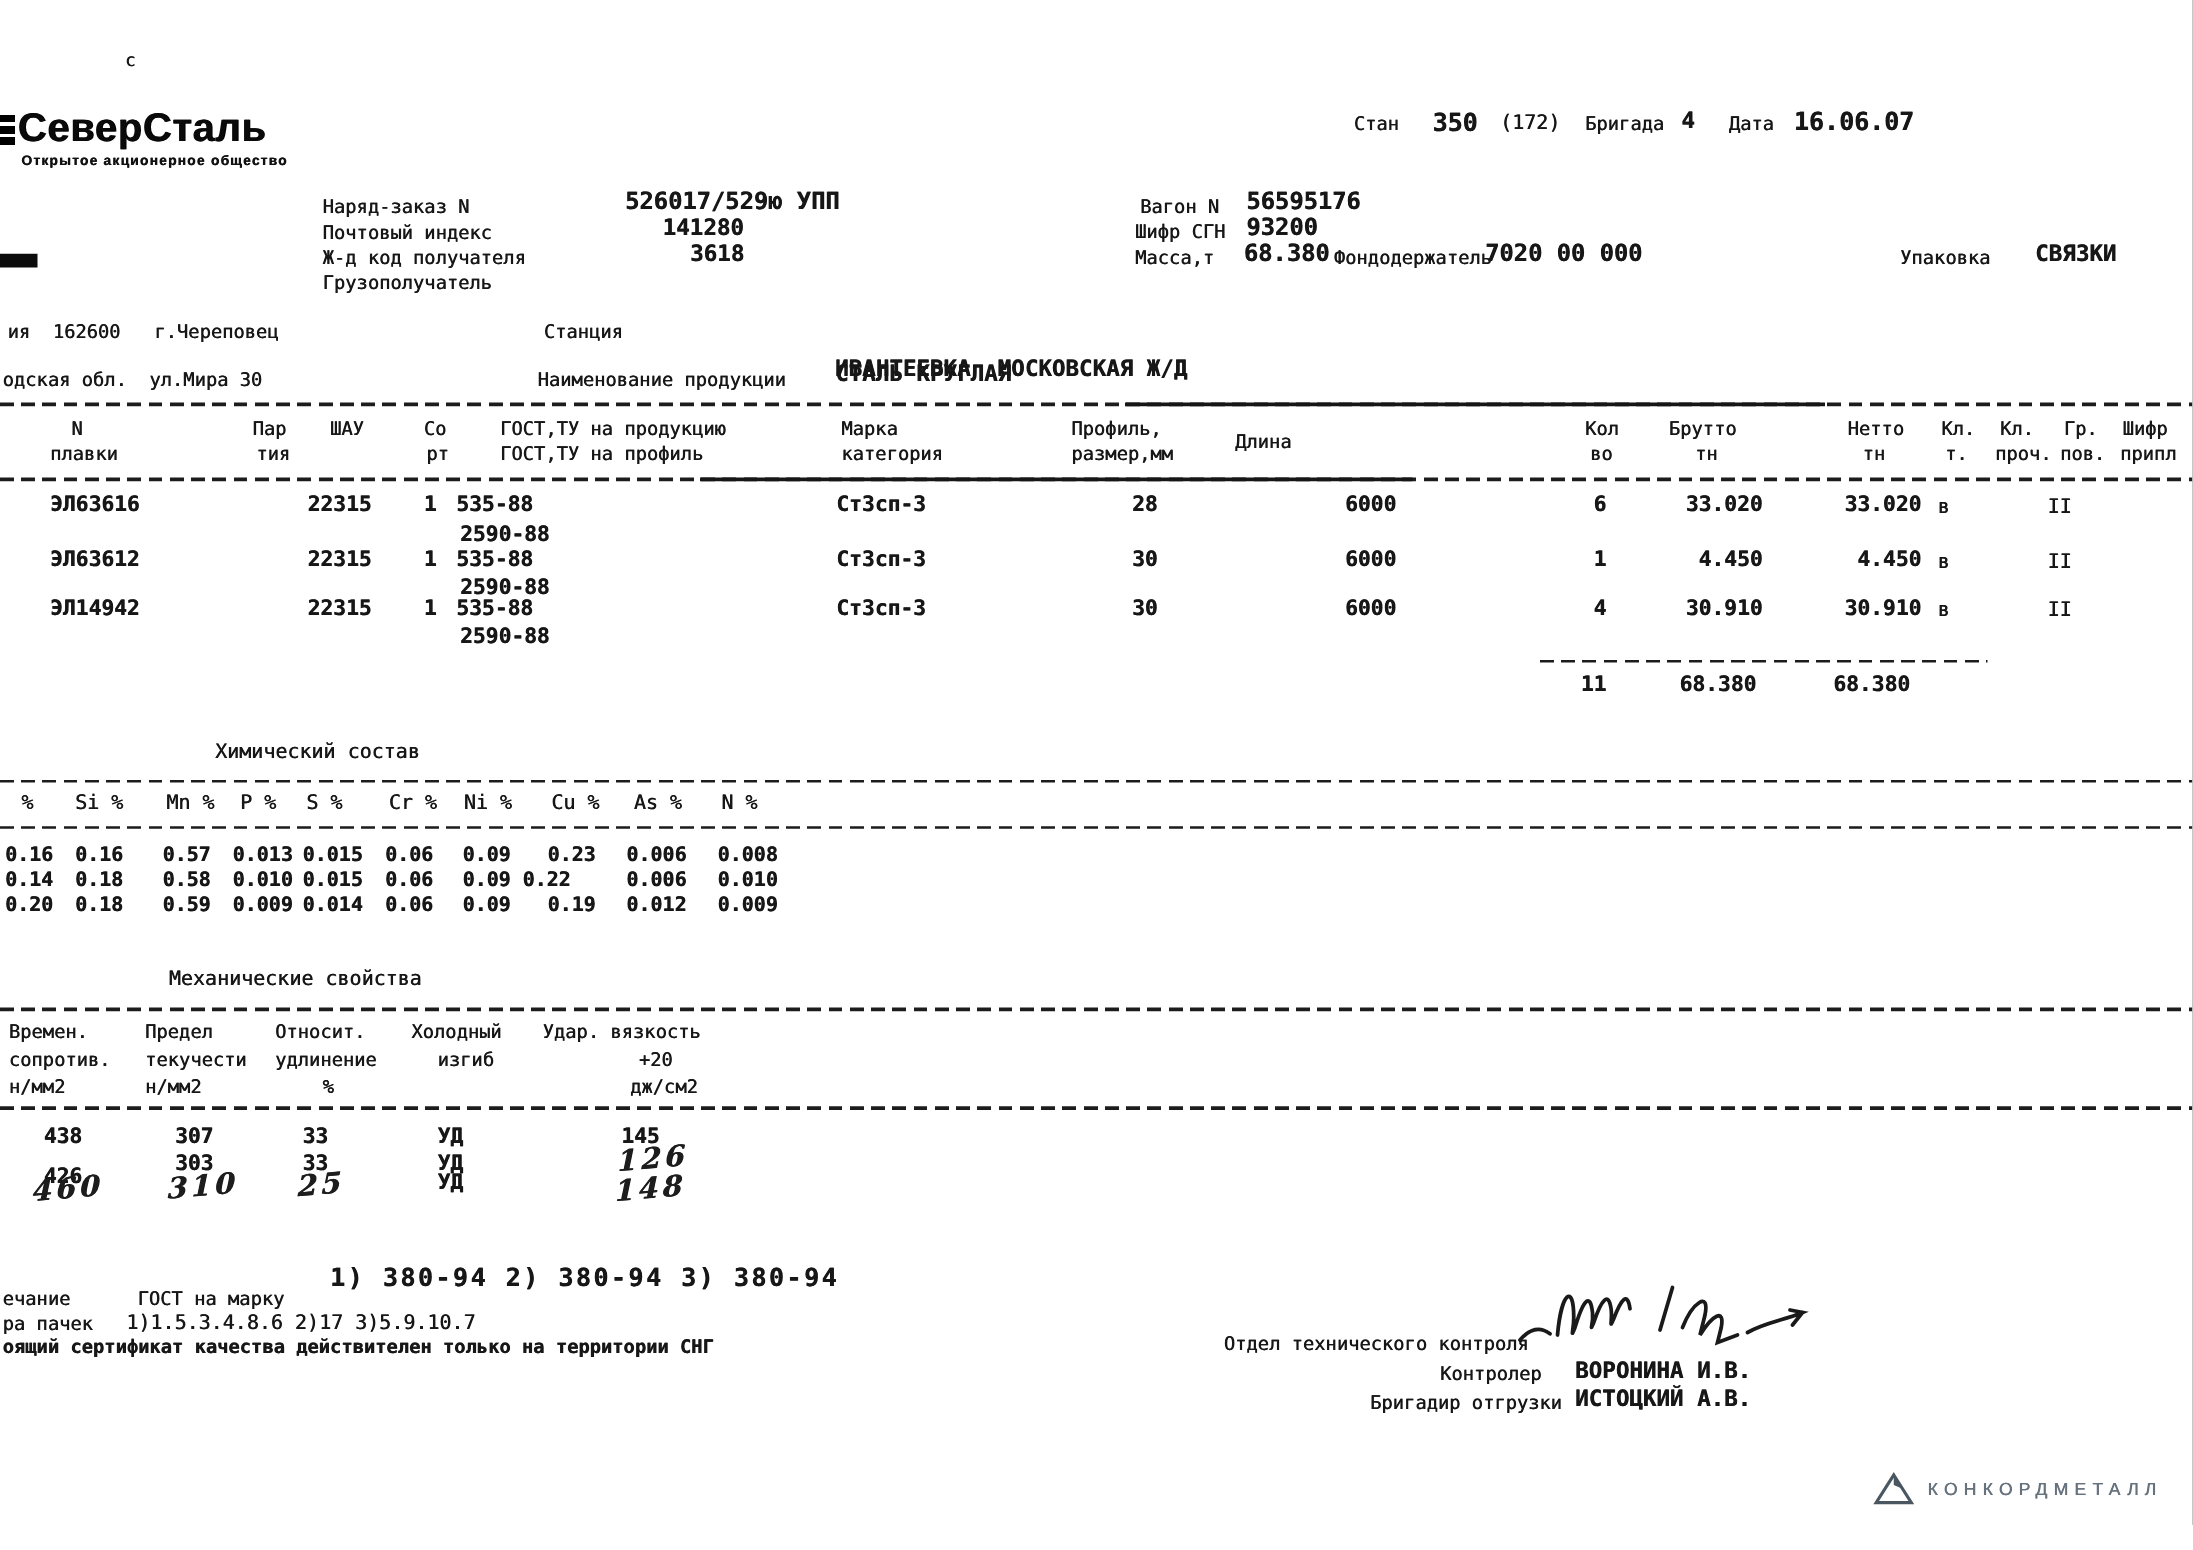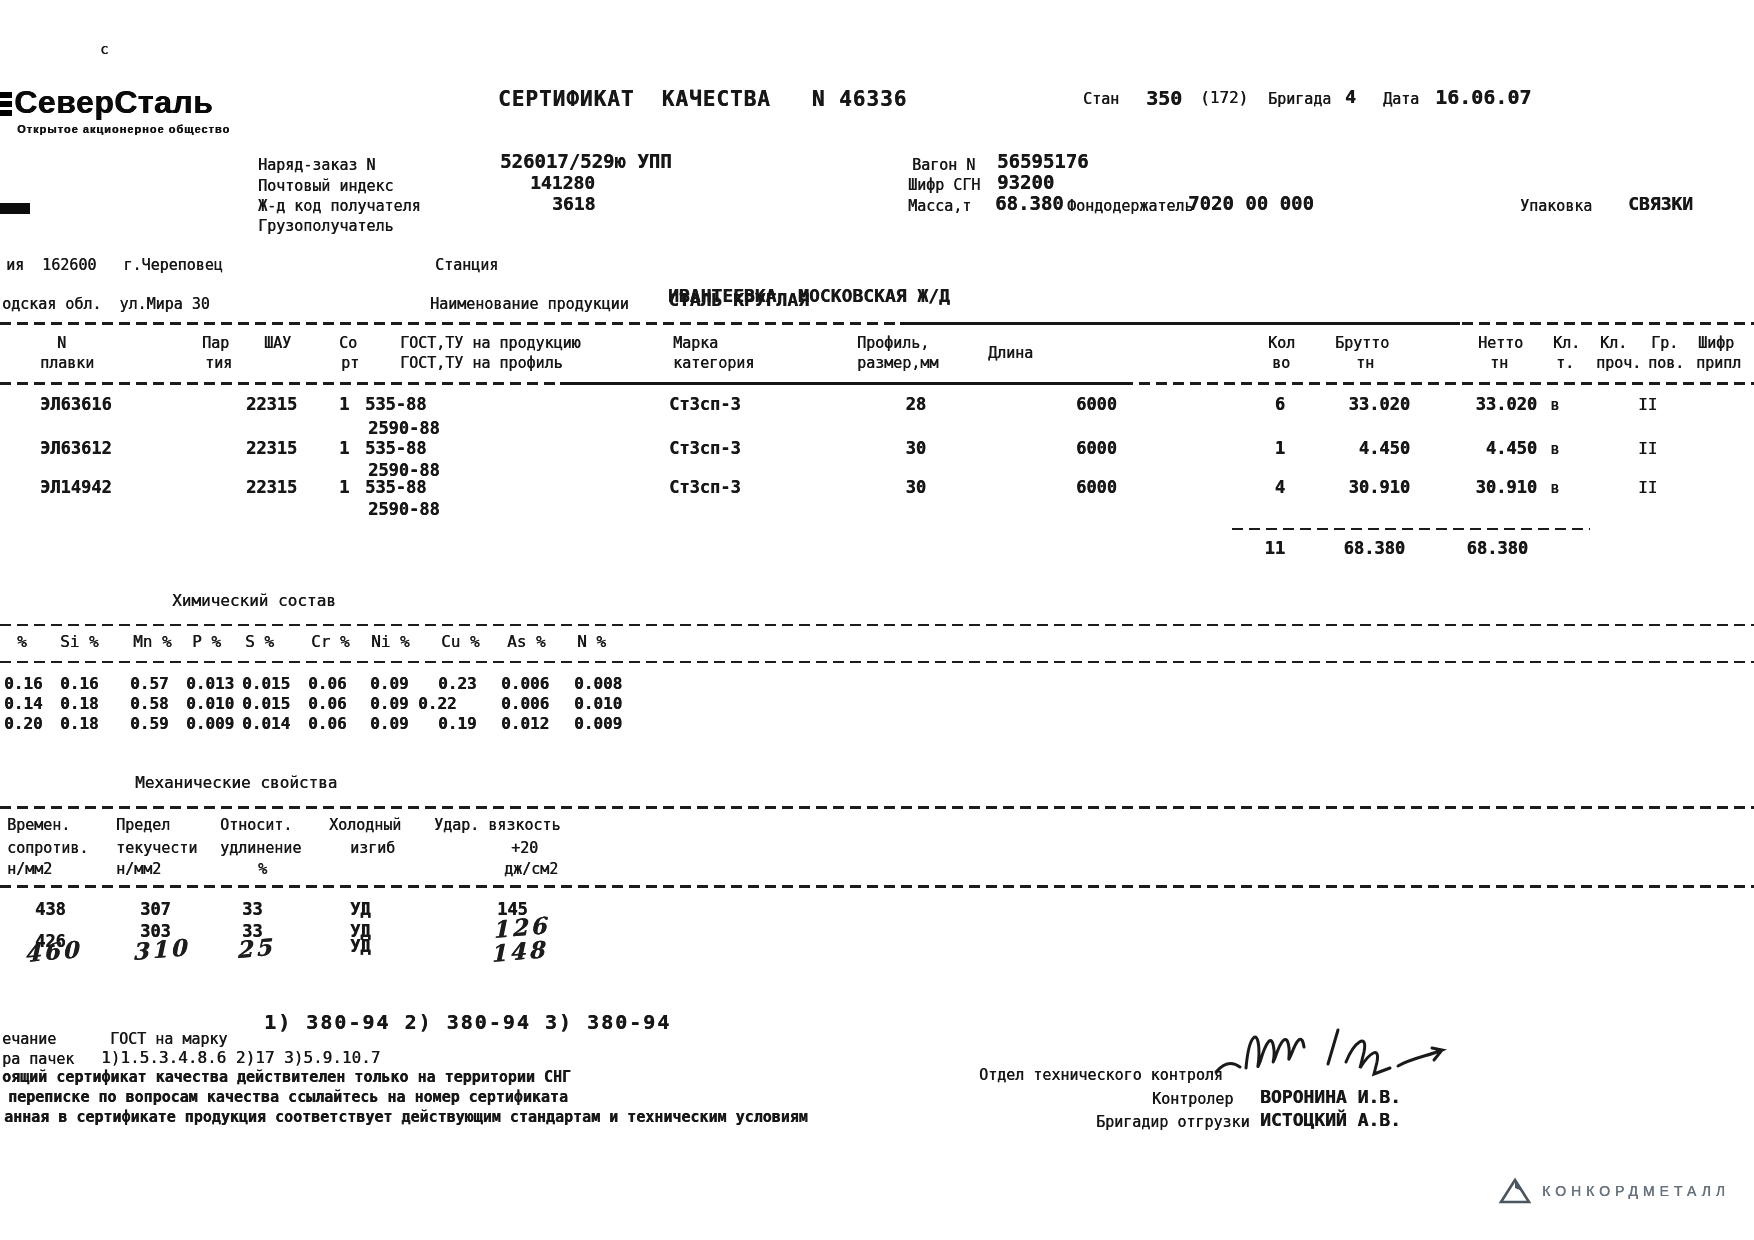--- a/index.html
+++ b/index.html
@@ -51,21 +51,20 @@
 <body>
 
 <div id="page" class="ink">
 
   <div class="abs" style="left:0;top:92px;width:12px;height:24px;background:repeating-linear-gradient(#000 0 6px,#fff 6px 9px);"></div>
   <span class="abs brand" style="left:14px;top:86px;">СеверСталь</span>
   <span class="abs brandsub" style="left:17px;top:124px;">Открытое акционерное общество</span>
   <span class="abs sm" style="left:100px;top:42px;">с</span>
   <div class="abs" style="left:0;top:203px;width:30px;height:11px;background:#0c0c0c;"></div>
 
-  <span class="abs title" style="left:498px;top:88px;">СЕРТИФИКАТ  КАЧЕСТВА   N 46336</span>
 
   <span class="abs lbl" style="left:1083px;top:92px;">Стан</span>
   <span class="abs t20" style="left:1146px;top:88px;">350</span>
   <span class="abs t16" style="left:1200px;top:90px;">(172)</span>
   <span class="abs lbl" style="left:1268px;top:92px;">Бригада</span>
   <span class="abs t18" style="left:1345px;top:88px;">4</span>
   <span class="abs lbl" style="left:1383px;top:92px;">Дата</span>
   <span class="abs t20" style="left:1435px;top:87px;">16.06.07</span>
 
   <span class="abs lbl" style="left:258px;top:158px;">Наряд-заказ N</span>
@@ -281,22 +280,20 @@
     <span class="abs t17" style="left:350px;top:938px;">УД</span>
     <span class="abs hand" style="left:492px;top:942px;">148</span>
   </div>
 
   <span class="abs lbl" style="left:2px;top:1032px;">ечание</span>
   <span class="abs lbl" style="left:110px;top:1032px;">ГОСТ на марку</span>
   <span class="abs t20" style="left:264px;top:972px;letter-spacing:2px;margin-top:40px;">1) 380-94 2) 380-94 3) 380-94</span>
   <span class="abs lbl" style="left:2px;top:1052px;">ра пачек</span>
   <span class="abs t16" style="left:101px;top:1050px;">1)1.5.3.4.8.6 2)17 3)5.9.10.7</span>
   <span class="abs lbl b" style="left:2px;top:1070px;">оящий сертификат качества действителен только на территории СНГ</span>
-  <span class="abs lbl b" style="left:8px;top:1090px;">переписке по вопросам качества ссылайтесь на номер сертификата</span>
-  <span class="abs lbl b" style="left:4px;top:1110px;">анная в сертификате продукция соответствует действующим стандартам и техническим условиям</span>
 
   <span class="abs lbl" style="left:979px;top:1068px;">Отдел технического контроля</span>
   <span class="abs lbl" style="left:1152px;top:1092px;">Контролер</span>
   <span class="abs t18" style="left:1260px;top:1088px;">ВОРОНИНА И.В.</span>
   <span class="abs lbl" style="left:1096px;top:1115px;">Бригадир отгрузки</span>
   <span class="abs t18" style="left:1260px;top:1111px;">ИСТОЦКИЙ А.В.</span>
 
   <svg style="left:1210px;top:992px;" width="260" height="105" viewBox="0 0 260 105">
     <g fill="none" stroke="#1a1a1a" stroke-width="3" stroke-linecap="round">
       <path d="M6,80 q12,-14 24,-5"></path>

